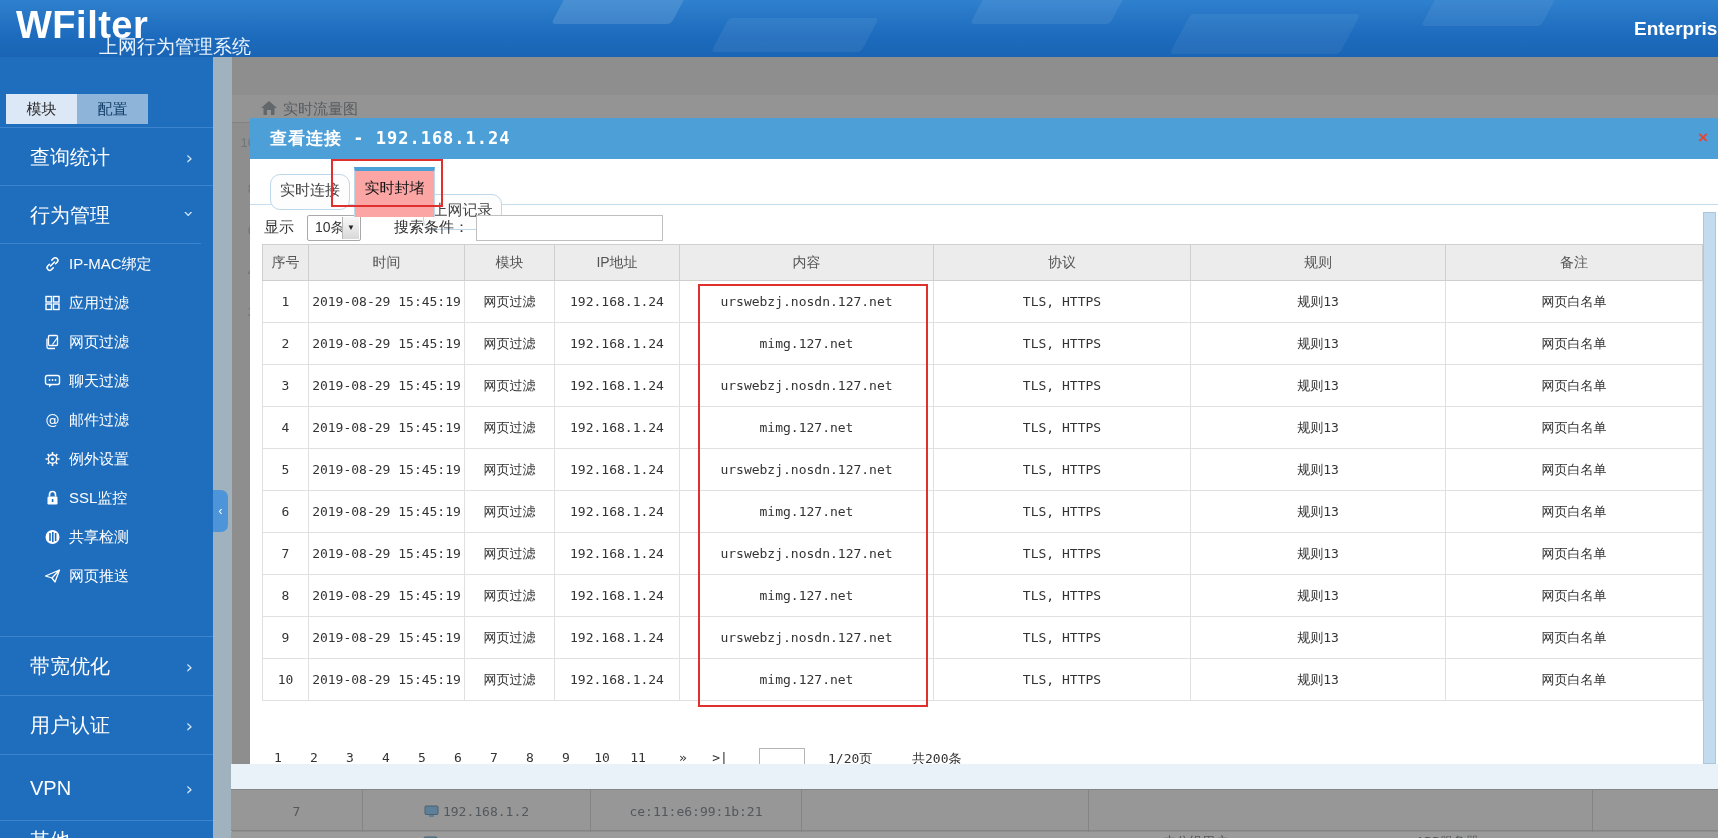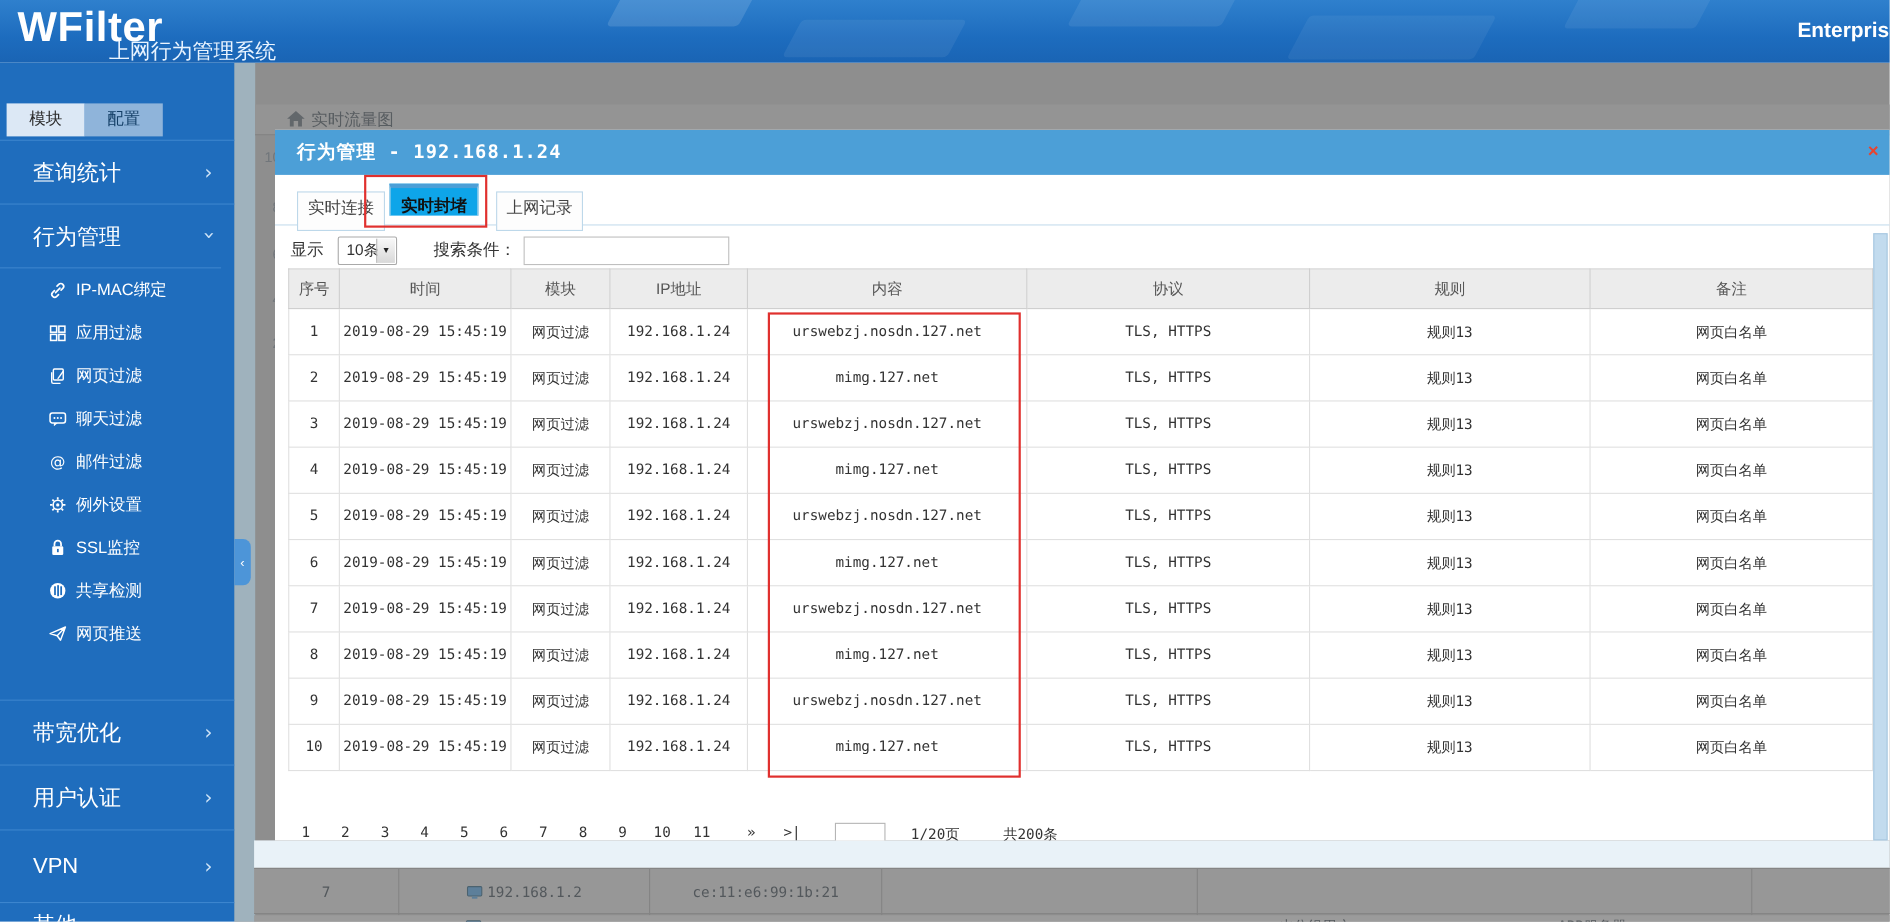--- a/index.html
+++ b/index.html
@@ -53,23 +53,23 @@
 
   
   #modal { left:250px; top:118px; width:1468px; height:646px; background:#fff; z-index:5; overflow:hidden; }
   #mhead { left:0; top:0; width:1468px; height:41px; background:#4c9fd7; }
   #mtitle { left:20px; top:9px; color:#fff; font-size:17px; font-weight:bold;
     font-family:"DejaVu Sans Mono", monospace; letter-spacing:1px; }
   #mclose { left:1448px; top:10px; color:#e8442f; font-size:17px; font-weight:bold; cursor:pointer; }
   #tabline { left:0; top:86px; width:1468px; height:1px; background:#c5dded; }
   .mtab { position:absolute; background:#fdfdfd; border:1px solid #bdd8ea;
     font-size:15px; color:#444; text-align:center; cursor:pointer; }
-  .mtab.inactive { top:56px; height:36px; line-height:29px; }
-  .mtab.active { top:49px; height:29px; line-height:34px; background:#0ea5e9; z-index:2;
-    border-top:4px solid #4c9fd7; border-bottom:none; font-weight:bold; color:#111; }
+  .mtab.inactive { top:56px; height:36px; line-height:29px;border-radius:10px; }
+  .mtab.active { top:49px; height:50px; line-height:34px; background:#fca5a5; z-index:2;
+    border-top:4px solid #4c9fd7; border-bottom:none; font-weight:normal; color:#111; }
   #filterrow { left:0; top:97px; width:1468px; height:26px; font-size:15px; color:#333; }
   #pagesize { left:57px; top:0; width:54px; height:26px; border:1px solid #a9a9a9;
     background:#fff; border-radius:2px; font-size:14px; cursor:pointer; }
   #pagesize .val { position:absolute; left:7px; top:3px; }
   #pagesize .btn { position:absolute; right:1px; top:1px; width:17px; height:22px;
     background:linear-gradient(#f8f8f8,#d8d8d8); border-left:1px solid #b5b5b5;
     font-size:8px; color:#222; text-align:center; line-height:22px; }
   #pagesize .btn::before { content:"▼"; }
   #searchbox { left:226px; top:0; width:187px; height:26px; border:1px solid #bfbfbf; background:#fff; }
 
@@ -252,28 +252,28 @@
           <rect x="1" y="1" width="13" height="8.5" rx="1" fill="#5d7f9a" stroke="#4b626f"></rect>
           </svg>
       </div>
       <div class="bgcell" style="left:858px;width:213px;height:20px;border:none;">未分组用户</div>
       <div class="bgcell" style="left:1071px;width:291px;height:20px;border:none;">APP服务器</div>
     </div>
   </div>
 
   <div id="modal" class="abs">
     <div id="mhead" class="abs">
-      <div id="mtitle" class="abs">行为管理 - 192.168.1.24</div>
+      <div id="mtitle" class="abs">查看连接 - 192.168.1.24</div>
       <div id="mclose" class="abs">×</div>
     </div>
 
     <div id="tabline" class="abs"></div>
     <div class="mtab inactive" style="left:20px;width:80px;">实时连接</div>
     <div class="mtab active" style="left:104px;width:81px;">实时封堵</div>
-    <div class="mtab inactive" style="left:201px;width:79px;">上网记录</div>
+    <div class="mtab inactive" style="left:173px;width:79px;margin-top:20px;">上网记录</div>
 
     <div id="filterrow" class="abs">
       <span class="abs" style="left:14px;top:3px;">显示</span>
       <div id="pagesize" class="abs">
         <span class="val">10条</span>
         <span class="btn"></span>
       </div>
       <span class="abs" style="left:144px;top:3px;">搜索条件：</span>
       <input id="searchbox" class="abs" type="text" value="" style="">
     </div>

